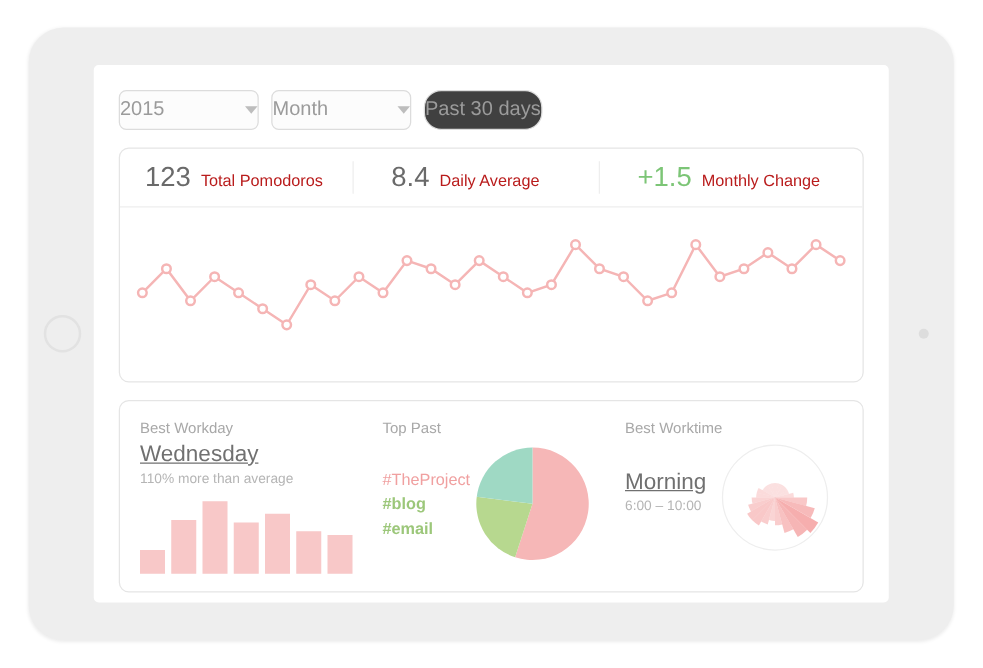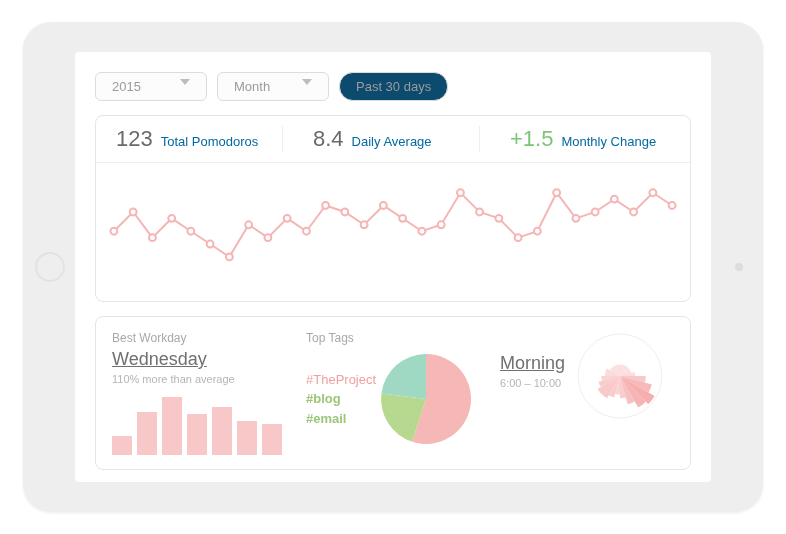--- a/index.html
+++ b/index.html
@@ -51,37 +51,38 @@
     border-radius: 4px;
     padding: 20px;
   }
   .filters {
     display: flex;
     gap: 10px;
     margin-bottom: 14px;
   }
   .dropdown, .pill {
     display: inline-flex;
+    align-items: center;
     gap: 12px;
     border: 1px solid #dcdcdc;
     background: #fcfcfc;
     border-radius: 6px;
-    padding: 6px 16px;
-    font-size: 13px;
+    padding: 6px 0;
+    font-size: 16px;
     color: #9b9b9b;
     cursor: pointer;
   }
   .dropdown { width: 112px; justify-content: space-between; }
   .caret {
     width: 0; height: 0;
     border-left: 5px solid transparent;
     border-right: 5px solid transparent;
     border-top: 6px solid #bdbdbd;
   }
-  .pill { background: #0c4a6e; border-radius: 14px; }
+  .pill { background: #404040; border-radius: 14px; }
   .panel {
     border: 1px solid #e5e5e5;
     border-radius: 8px;
     margin-bottom: 14px;
     background: #fff;
   }
   .stats-row {
     display: flex;
     padding: 10px 14px;
     border-bottom: 1px solid #eee;
@@ -89,21 +90,21 @@
   .stat {
     flex: 1;
     display: flex;
     align-items: baseline;
     gap: 8px;
     padding: 0 6px;
   }
   .stat + .stat { border-left: 1px solid #eee; padding-left: 30px; }
   .stat-value { font-size: 22px; color: #6a6a6a; font-weight: 500; }
   .stat-value.green { color: #7cc576; }
-  .stat-label { font-size: 13px; color: #0369a1; }
+  .stat-label { font-size: 13px; color: #b91c1c; }
   .line-chart { padding: 10px 12px 14px; }
   .cards {
     border: 1px solid #e5e5e5;
     border-radius: 8px;
     display: flex;
     padding: 14px 16px;
     gap: 20px;
   }
   .card { flex: 1; }
   .card-title { font-size: 12px; color: #a8a8a8; margin-bottom: 4px; }
@@ -202,38 +203,39 @@
             <div class="bar" style="height: 43.5px;"></div>
             <div class="bar" style="height: 58px;"></div>
             <div class="bar" style="height: 41.0833px;"></div>
             <div class="bar" style="height: 48.3333px;"></div>
             <div class="bar" style="height: 33.8333px;"></div>
             <div class="bar" style="height: 31.4167px;"></div>
           </div>
       </div>
 
       <div class="card">
-        <div class="card-title">Top Tags</div>
+        <div class="card-title">Top Past</div>
         <div style="display:flex;gap:0;align-items:center">
           <div id="tag-list">
               <div class="tag pink">#TheProject</div>
               <div class="tag green">#blog</div>
               <div class="tag green">#email</div>
             </div>
           <div class="pie-wrap">
             <svg id="pie-svg" width="100" height="100" viewBox="-50 -50 100 100">
                 <path d="M0 0 L0.0 -45.0 A45 45 0 1 1 -13.9 42.8 Z" fill="#f6b7b7"></path>
                 <path d="M0 0 L-13.9 42.8 A45 45 0 0 1 -44.6 -5.6 Z" fill="#b7d88f"></path>
                 <path d="M0 0 L-44.6 -5.6 A45 45 0 0 1 -0.0 -45.0 Z" fill="#9fd9c4"></path>
               </svg>
           </div>
         </div>
       </div>
 
       <div class="card">
+        <div class="card-title">Best Worktime</div>
         <div style="display:flex;gap:10px;align-items:center">
           <div>
             <div class="card-main">Morning</div>
             <div class="card-sub">6:00 – 10:00</div>
           </div>
           <div class="clock-wrap">
             <svg id="clock-svg" width="90" height="90" viewBox="-45 -45 90 90">
                 <circle r="42" fill="none" stroke="#eee" stroke-width="1"></circle>
                 <path d="M0 0 L0.0 -11.6 A11.555555555555555 11.555555555555555 0 0 1 3.0 -11.2 Z" fill="rgba(244,160,160,0.32)"></path>
                 <path d="M0 0 L3.0 -11.2 A11.555555555555555 11.555555555555555 0 0 1 5.8 -10.0 Z" fill="rgba(244,160,160,0.32)"></path>

